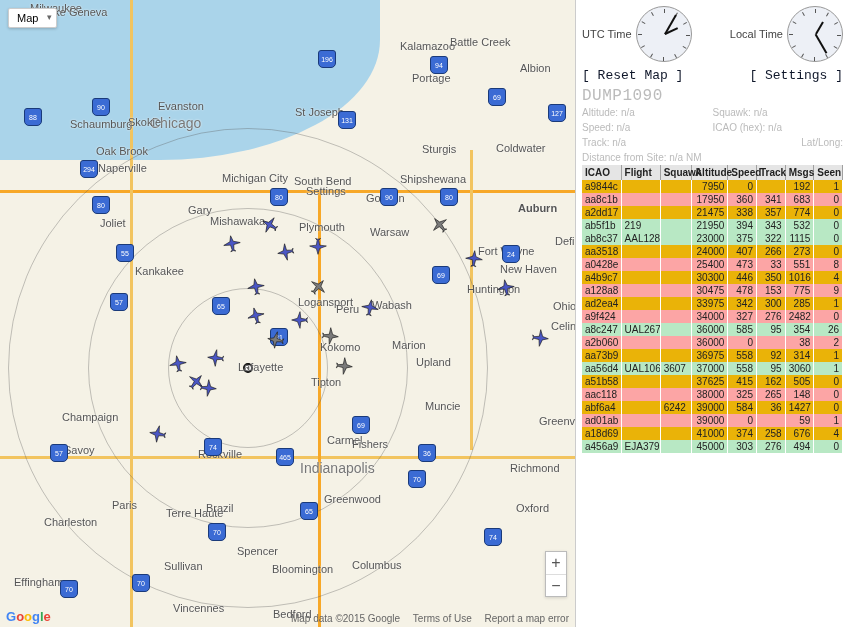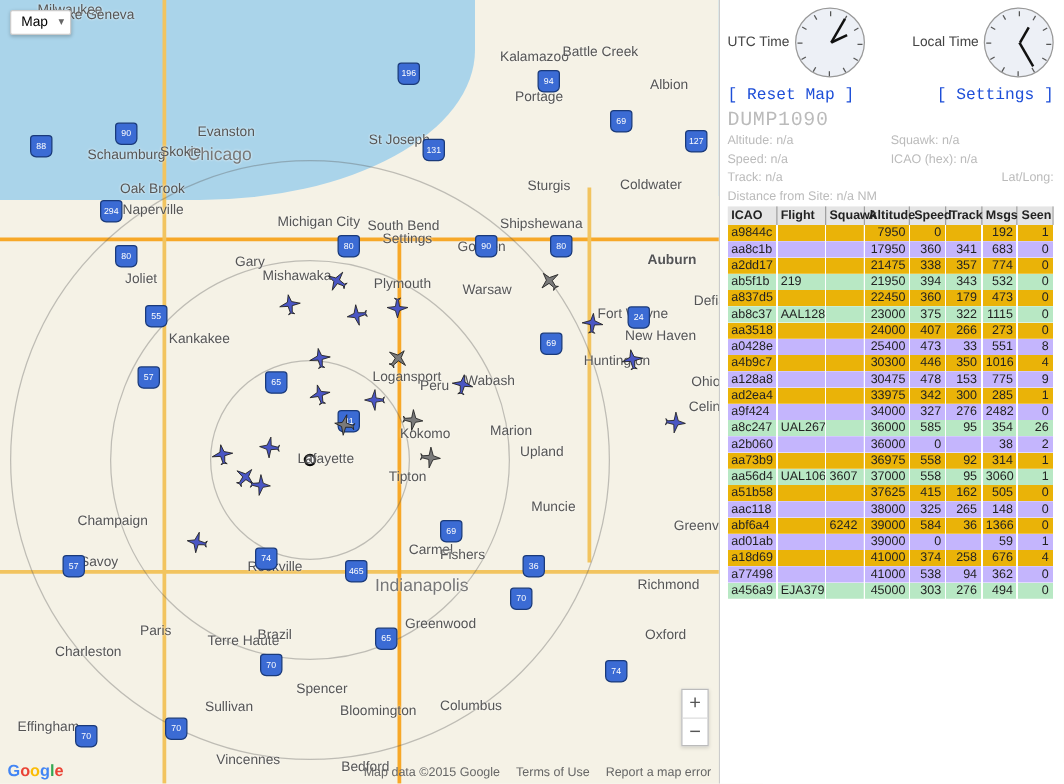--- a/index.html
+++ b/index.html
@@ -31,32 +31,32 @@
   .side-panel { flex: 1; height: 627px; display: flex; flex-direction: column; padding: 6px 8px 6px 6px; background: #fff; overflow: hidden; }
   .clocks { display: flex; justify-content: space-between; align-items: center; margin-bottom: 6px; }
   .clock-group { display: flex; align-items: center; gap: 4px; }
   .clock-label { font-size: 11px; color: #444; }
   .clock { width: 56px; height: 56px; border: 1px solid #999; border-radius: 50%; position: relative; background: #edf0f6; }
   .clock .tick { position: absolute; left: 50%; top: 2px; width: 1px; height: 4px; background: #555; transform-origin: 0 26px; }
   .clock .hand { position: absolute; left: 50%; bottom: 50%; width: 1.5px; background: #111; transform-origin: 50% 100%; }
   .clock .hand.hr { height: 14px; width: 2px; }
   .clock .hand.min { height: 22px; }
   .controls-row { display: flex; justify-content: space-between; font-family: "Courier New", monospace; font-size: 13px; margin-bottom: 4px; }
-  .controls-row a { color: #1d4ed8; text-decoration: none; cursor: pointer; }
+  .controls-row a { color: #0f172a; text-decoration: none; cursor: pointer; }
   .dump-title { font-family: "Courier New", monospace; font-size: 16px; color: #bbb; letter-spacing: 0.5px; }
   .info-grid { display: grid; grid-template-columns: 1fr 1fr; font-size: 10px; color: #bbb; line-height: 1.5; margin-bottom: 2px; }
   .dist-line { font-size: 10px; color: #bbb; margin-bottom: 2px; }
 
   .table-wrap { flex: 1; overflow: hidden; }
   table { width: 100%; border-collapse: collapse; font-size: 10px; table-layout: fixed; }
   thead th { background: #e5e5e5; color: #222; font-weight: bold; text-align: left; padding: 2px 3px; border-right: 1px solid #a0a0a0; }
   thead th.num { text-align: right; }
   tbody td { padding: 1px 3px; white-space: nowrap; overflow: hidden; color: #222; border-right: 1px solid rgba(0,0,0,0); }
   tbody td.num { text-align: right; }
-  tbody tr.even { background: #c4b5fd; }
+  tbody tr.even { background: #fca5a5; }
   tbody tr.odd { background: #eab308; }
   tbody tr.hl { background: #b8e8c4; }
   .logo { position: absolute; bottom: 3px; left: 6px; font-weight: bold; font-size: 13px; }
   .logo .g1{color:#4285F4}.logo .g2{color:#EA4335}.logo .g3{color:#FBBC05}.logo .g4{color:#4285F4}.logo .g5{color:#34A853}.logo .g6{color:#EA4335}
 </style>
 </head>
 <body>
 
 <div class="app">
   <div class="map-panel">
@@ -406,30 +406,20 @@
             <tr class="hl">
               <td>ab5f1b</td>
               <td>219</td>
               <td></td>
               <td class="num">21950</td>
               <td class="num">394</td>
               <td class="num">343</td>
               <td class="num">532</td>
               <td class="num">0</td>
             </tr>
-            <tr class="odd">
-              <td>a837d5</td>
-              <td></td>
-              <td></td>
-              <td class="num">22450</td>
-              <td class="num">360</td>
-              <td class="num">179</td>
-              <td class="num">473</td>
-              <td class="num">0</td>
-            </tr>
             <tr class="hl">
               <td>ab8c37</td>
               <td>AAL1284</td>
               <td></td>
               <td class="num">23000</td>
               <td class="num">375</td>
               <td class="num">322</td>
               <td class="num">1115</td>
               <td class="num">0</td>
             </tr>
@@ -553,21 +543,21 @@
               <td class="num">148</td>
               <td class="num">0</td>
             </tr>
             <tr class="odd">
               <td>abf6a4</td>
               <td></td>
               <td>6242</td>
               <td class="num">39000</td>
               <td class="num">584</td>
               <td class="num">36</td>
-              <td class="num">1366</td>
+              <td class="num">1427</td>
               <td class="num">0</td>
             </tr>
             <tr class="even">
               <td>ad01ab</td>
               <td></td>
               <td></td>
               <td class="num">39000</td>
               <td class="num">0</td>
               <td class="num"></td>
               <td class="num">59</td>
@@ -576,30 +566,20 @@
             <tr class="odd">
               <td>a18d69</td>
               <td></td>
               <td></td>
               <td class="num">41000</td>
               <td class="num">374</td>
               <td class="num">258</td>
               <td class="num">676</td>
               <td class="num">4</td>
             </tr>
-            <tr class="even">
-              <td>a77498</td>
-              <td></td>
-              <td></td>
-              <td class="num">41000</td>
-              <td class="num">538</td>
-              <td class="num">94</td>
-              <td class="num">362</td>
-              <td class="num">0</td>
-            </tr>
             <tr class="hl">
               <td>a456a9</td>
               <td>EJA379</td>
               <td></td>
               <td class="num">45000</td>
               <td class="num">303</td>
               <td class="num">276</td>
               <td class="num">494</td>
               <td class="num">0</td>
             </tr>

